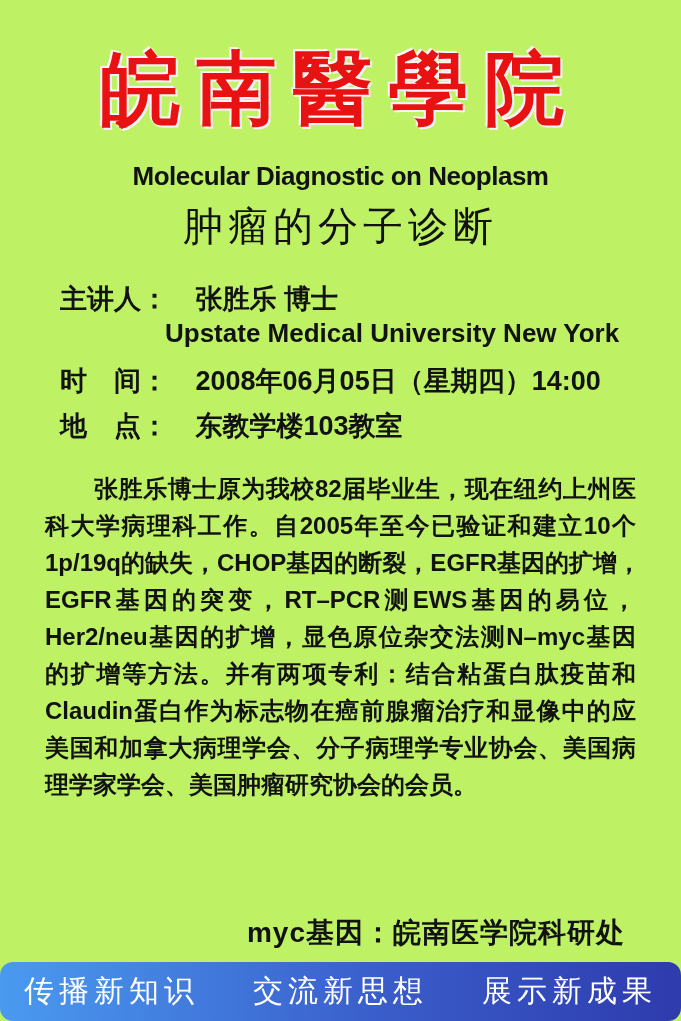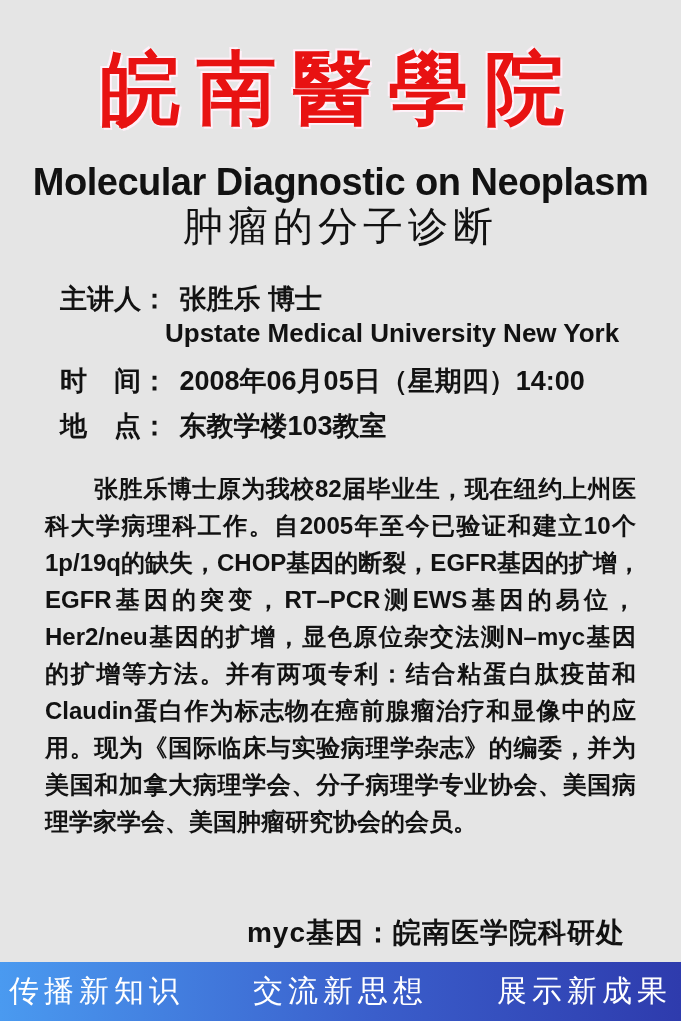--- a/index.html
+++ b/index.html
@@ -4,21 +4,21 @@
 <style>
   html, body { margin: 0; padding: 0; }
   body {
     font-family: "Liberation Sans", sans-serif;
     background: #888;
   }
   .poster {
     position: relative;
     width: 681px;
     height: 1021px;
-    background: #e5e5e5;
+    background: #bef264;
     overflow: hidden;
     color: #121212;
   }
 
   
   .calligraphy {
     position: absolute;
     top: 38px; left: 0; right: 0;
     text-align: center;
     font-family: "DejaVu Serif", serif;
@@ -30,21 +30,21 @@
     text-shadow: 0 0 3px #ffffff, 2px 2px 0 #ffeef8, -2px -2px 0 #ffeef8;
     white-space: nowrap;
   }
 
   
   .title-en {
     position: absolute;
     top: 161px; left: 0; right: 0;
     text-align: center;
     font-weight: bold;
-    font-size: 38px;
+    font-size: 26px;
     letter-spacing: -0.5px;
     font-stretch: condensed;
     white-space: nowrap;
   }
   .title-zh {
     position: absolute;
     top: 199px; left: 0; right: 0;
     text-align: center;
     font-weight: normal;
     font-size: 40px;
@@ -57,21 +57,21 @@
     position: absolute;
     top: 281px; left: 60px; right: 20px;
     height: 165px;
   }
   .info-line {
     position: absolute;
     font-weight: bold;
     font-size: 27px;
     white-space: nowrap;
   }
-  .info-line .label { margin-right: 4px; }
+  .info-line .label { margin-right: 20px; }
   .info-speaker     { top: 0; }
   .info-affiliation { top: 37px; left: 105px; font-size: 26px; font-stretch: condensed; }
   .info-time        { top: 82px; }
   .info-location    { top: 127px; }
 
   
   .bio {
     position: absolute;
     top: 470px; left: 45px;
     width: 591px;
@@ -98,21 +98,22 @@
 
   
   .footer {
     position: absolute;
     left: 0; right: 0; bottom: 0;
     height: 59px;
     background: linear-gradient(90deg, #4a9af0 0%, #3a5ecb 55%, #2e3bad 100%);
     display: flex;
     align-items: center;
     justify-content: center;
-    gap: 69px;
+    gap: 54px;
+    border-radius: 13px;
   }
   .slogan {
     color: #ffffff;
     font-size: 30px;
     font-weight: 500;
     letter-spacing: 5px;
     white-space: nowrap;
   }
 </style>
 </head>
@@ -143,21 +144,20 @@
   </div>
 
   <div class="bio">
     <div class="bio-line">　　张胜乐博士原为我校82届毕业生，现在纽约上州医</div>
     <div class="bio-line">科大学病理科工作。自2005年至今已验证和建立10个</div>
     <div class="bio-line">1p/19q的缺失，CHOP基因的断裂，EGFR基因的扩增，</div>
     <div class="bio-line">EGFR基因的突变，RT–PCR测EWS基因的易位，</div>
     <div class="bio-line">Her2/neu基因的扩增，显色原位杂交法测N–myc基因</div>
     <div class="bio-line">的扩增等方法。并有两项专利：结合粘蛋白肽疫苗和</div>
     <div class="bio-line">Claudin蛋白作为标志物在癌前腺瘤治疗和显像中的应</div>
-    <div class="bio-line">用。现为《国际临床与实验病理学杂志》的编委，并为</div>
     <div class="bio-line">美国和加拿大病理学会、分子病理学专业协会、美国病</div>
     <div class="bio-line last">理学家学会、美国肿瘤研究协会的会员。</div>
   </div>
 
   <div class="organizer">
     <span>myc基因：</span><span>皖南医学院科研处</span>
   </div>
 
   <div class="footer">
     <span class="slogan">传播新知识</span>

